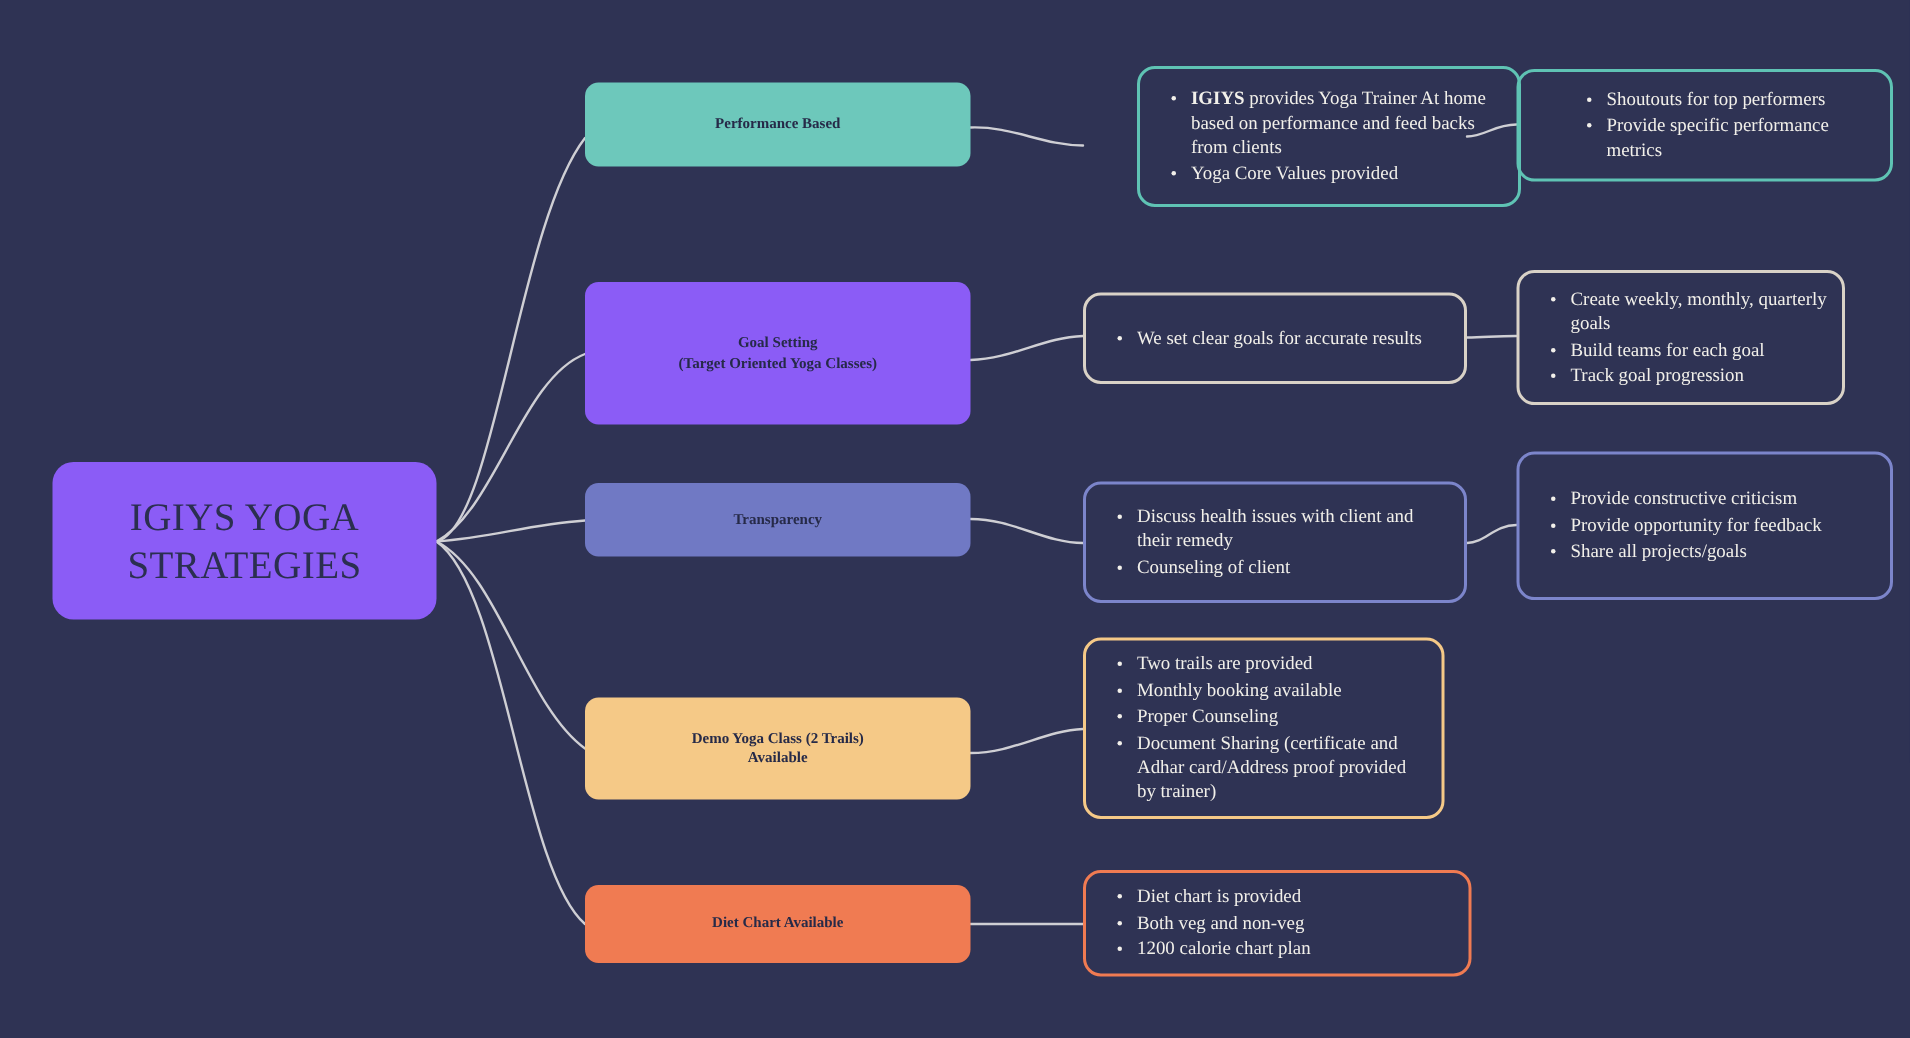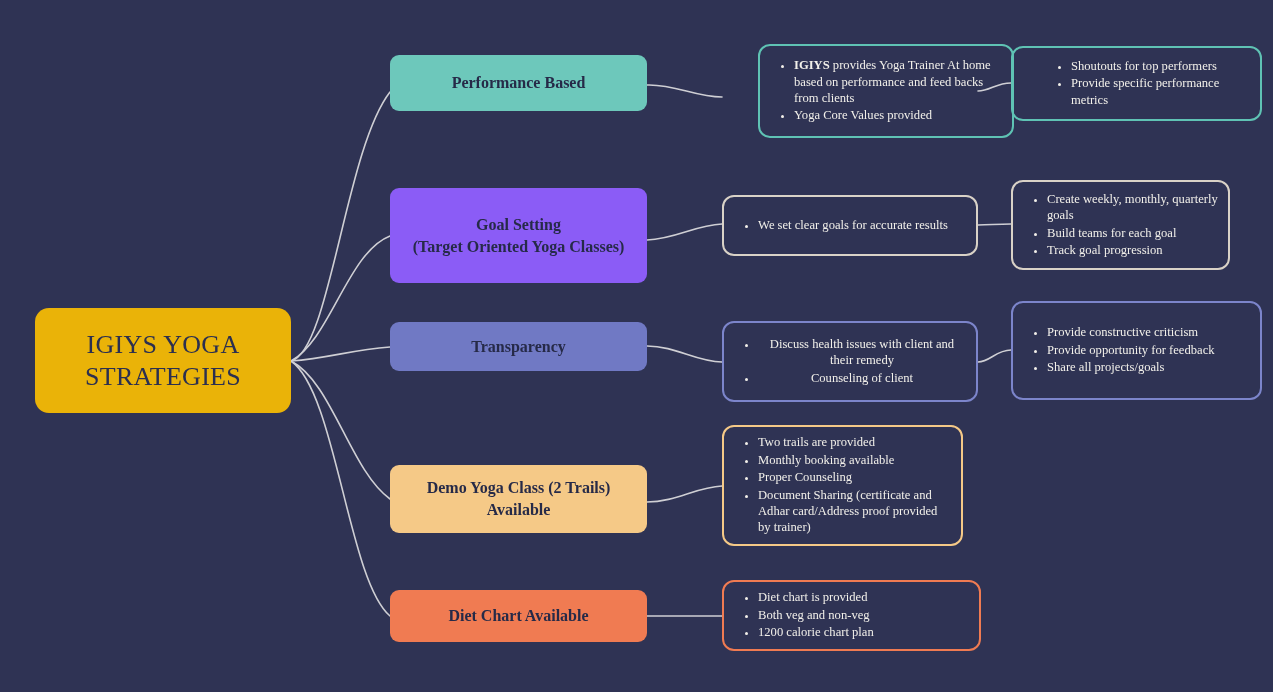--- a/index.html
+++ b/index.html
@@ -31,36 +31,36 @@
     display: flex;
     align-items: center;
     justify-content: center;
   }
   
   .central {
     left: 35px;
     top: 308px;
     width: 256px;
     height: 105px;
-    background: #eab308;
+    background: #8b5cf6;
     border-radius: 14px;
     color: #2b2f50;
     font-size: 26px;
     line-height: 1.22;
     text-align: center;
     letter-spacing: 0.3px;
     padding: 0 12px;
   }
   
   .branch {
     left: 390px;
     width: 257px;
     color: #262a48;
     font-weight: bold;
-    font-size: 16px;
+    font-size: 10px;
     line-height: 1.35;
     text-align: center;
     padding: 0 10px;
     border-radius: 9px;
   }
   .branch-1 { top: 55px;  height: 56px;  background: #6dc8bb; }
   .branch-2 { top: 188px; height: 95px;  background: #8b5cf6; }
   .branch-3 { top: 322px; height: 49px;  background: #7079c4; }
   .branch-4 { top: 465px; height: 68px;  background: #f5c987; }
   .branch-5 { top: 590px; height: 52px;  background: #f07b52; }
@@ -88,21 +88,21 @@
   .detail li {
     margin: 0 0 1px 0;
     padding: 0;
   }
   .detail li::marker { font-size: 11px; }
   .bold-lead { font-weight: bold; }
 
   
   .d2-1 { left: 722px; top: 44px;  width: 256px; height: 94px;  border-color: #5fc3b4; margin-left: 36px; }
   .d2-2 { left: 722px; top: 195px; width: 256px; height: 61px;  border-color: #d9d2c7; }
-  .d2-3 { left: 722px; top: 321px; width: 256px; height: 81px;  border-color: #7c85cb; text-align: center; }
+  .d2-3 { left: 722px; top: 321px; width: 256px; height: 81px;  border-color: #7c85cb; }
   .d2-4 { left: 722px; top: 425px; width: 241px; height: 121px; border-color: #f5c987; }
   .d2-5 { left: 722px; top: 580px; width: 259px; height: 71px;  border-color: #f07b52; }
 
   
   .d3-1 { left: 1011px; top: 46px;  width: 251px; height: 75px;  border-color: #5fc3b4; padding-left: 24px; }
   .d3-2 { left: 1011px; top: 180px; width: 219px; height: 90px;  border-color: #d9d2c7; }
   .d3-3 { left: 1011px; top: 301px; width: 251px; height: 99px;  border-color: #7c85cb; }
 </style>
 </head>
 <body>

